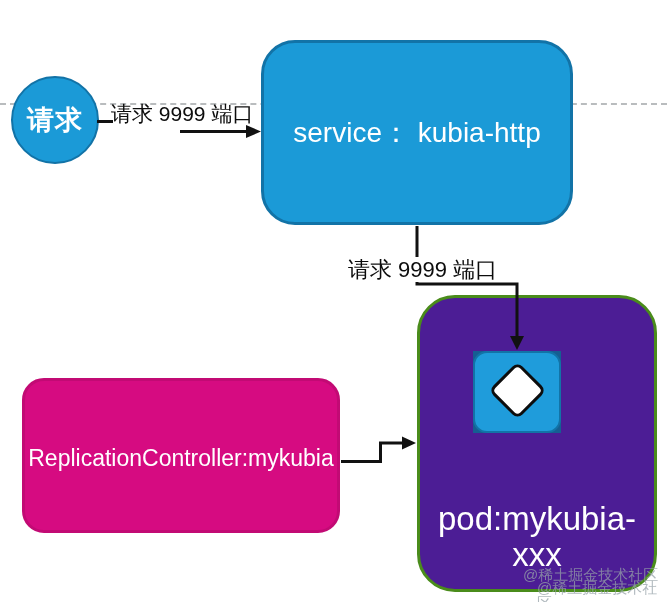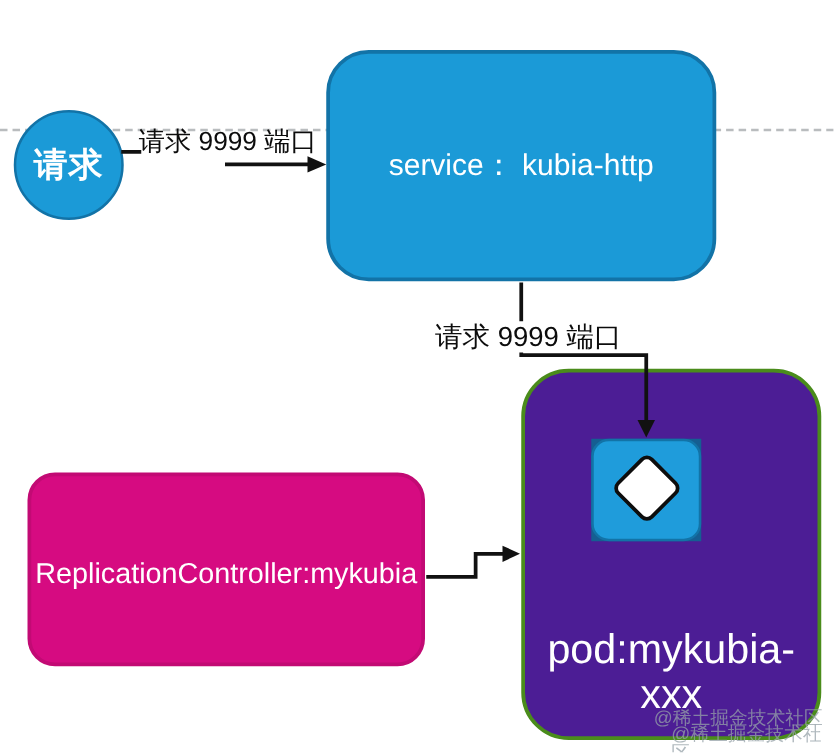--- a/index.html
+++ b/index.html
@@ -11,30 +11,30 @@
   
   .dashed-rule {
     position:absolute; left:0; top:103px; width:667px; height:0;
     border-top:2px dashed #b9bcbe; z-index:0;
   }
   
   .edges-svg { position:absolute; inset:0; z-index:3; pointer-events:none; }
   
   .node { position:absolute; box-sizing:border-box; z-index:1; }
   .request-circle {
-    left:11px; top:88px; width:88px; height:88px; border-radius:50%;
+    left:11px; top:76px; width:88px; height:88px; border-radius:50%;
     background:#1b9ad7; border:2px solid #1273a7;
     display:flex; align-items:center; justify-content:center;
     color:#ffffff; font-size:27px; font-weight:bold; letter-spacing:1px;
   }
   .service-box {
     left:261px; top:40px; width:312px; height:185px; border-radius:34px;
     background:#1b9ad7; border:3px solid #1273a7;
     display:flex; flex-direction:column; align-items:center; justify-content:center;
-    color:#ffffff; font-size:24px; line-height:30px; text-align:center;
+    color:#ffffff; font-size:28px; line-height:30px; text-align:center;
   }
   .service-box .svc-line { white-space:pre; }
   .green-box {
     left:417px; top:295px; width:240px; height:297px; border-radius:38px;
     background:#4c1d95; border:3px solid #4a8c1b;
   }
   .container-outer {
     position:absolute; left:53px; top:53px; width:88px; height:82px;
     background:#155e92;
   }

